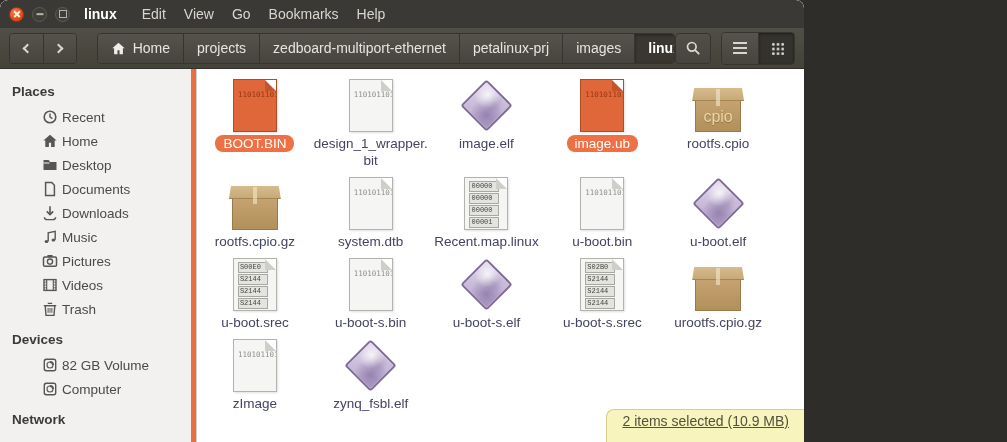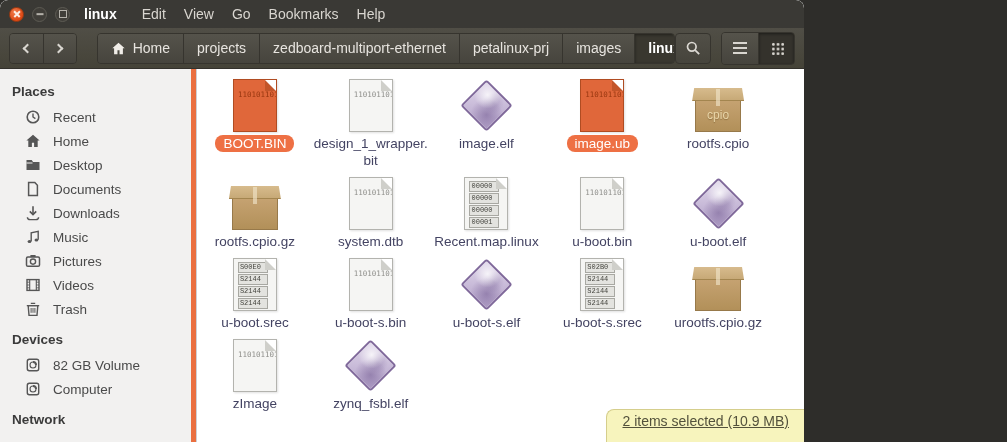--- a/index.html
+++ b/index.html
@@ -61,21 +61,21 @@
       background:repeating-linear-gradient(#d9d6d0 0 2.4px, transparent 2.4px 4.8px); }
   .grid-glyph { width:14px; height:14px;
       background-image:radial-gradient(circle, #d9d6d0 1.2px, transparent 1.5px);
       background-size:4.7px 4.7px; background-position:1px 1px; }
 
   
   .app-body { display:flex; height:373px; }
   .sidebar { width:191px; background:#f2f1f0; padding-top:8px; overflow:hidden; flex:none; }
   .sb-heading { font-size:13.5px; font-weight:bold; color:#3b3b3b; padding:7px 12px 6px; }
   .sb-section + .sb-section .sb-heading { margin-top:4px; }
-  .sb-item { display:flex; align-items:center; gap:12px; padding:4px 8px 4px 25px;
+  .sb-item { display:flex; align-items:center; gap:4px; padding:4px 8px 4px 42px;
              font-size:13.5px; color:#4a4a4a; cursor:pointer; }
   .sb-item .sicon { width:16px; height:16px; color:#565656; flex:none; }
   .sb-item .sicon svg { width:100%; height:100%; display:block; }
   .accent-bar { width:5px; background:#ea6f40; flex:none; cursor:col-resize; }
 
   .main { flex:1; background:#fff; position:relative; border-left:1px solid #ccd0d6; overflow:hidden; }
   .files { display:grid; grid-template-columns:repeat(5,1fr); padding:7px 28px 0 0; row-gap:5px; }
   .file { display:flex; flex-direction:column; align-items:center; cursor:pointer; }
   .icon-slot { height:56px; display:flex; align-items:flex-end; justify-content:center; }
   .file-label { margin-top:3px; font-size:13.5px; line-height:17px; color:#434362;
@@ -109,21 +109,21 @@
   
   .pkg { position:relative; width:52px; height:44px; }
   .pkg .flap { position:absolute; top:0; left:0; width:52px; height:13px;
          background:linear-gradient(#d7bb8d,#c7a977); clip-path:polygon(4% 0,96% 0,100% 100%,0 100%);
          border-bottom:1px solid #a3854f; }
   .pkg .pbody { position:absolute; top:13px; left:3px; width:46px; height:31px;
          background:linear-gradient(#c5a271,#b29059); border:1px solid #97794a; border-top:none; }
   .pkg .tape { position:absolute; top:1px; left:24px; width:4px; height:17px;
          background:rgba(240,228,200,.65); }
   .pkg .badge { position:absolute; top:20px; left:0; width:52px; text-align:center;
-         font-size:12px; color:#e9d6a9; text-shadow:0 1px 1px rgba(90,60,20,.4); }
+         font-size:16px; color:#e9d6a9; text-shadow:0 1px 1px rgba(90,60,20,.4); }
 
   
   .statusbar { position:absolute; right:0; bottom:0; background:#f7f4bd;
          border:1px solid #d5ce8c; border-right:none; border-bottom:none;
          border-top-left-radius:8px; padding:3px 15px 13px; font-size:14px; color:#53513c;text-decoration:underline; }
 </style>
 </head>
 <body>
 
 <div class="window">

